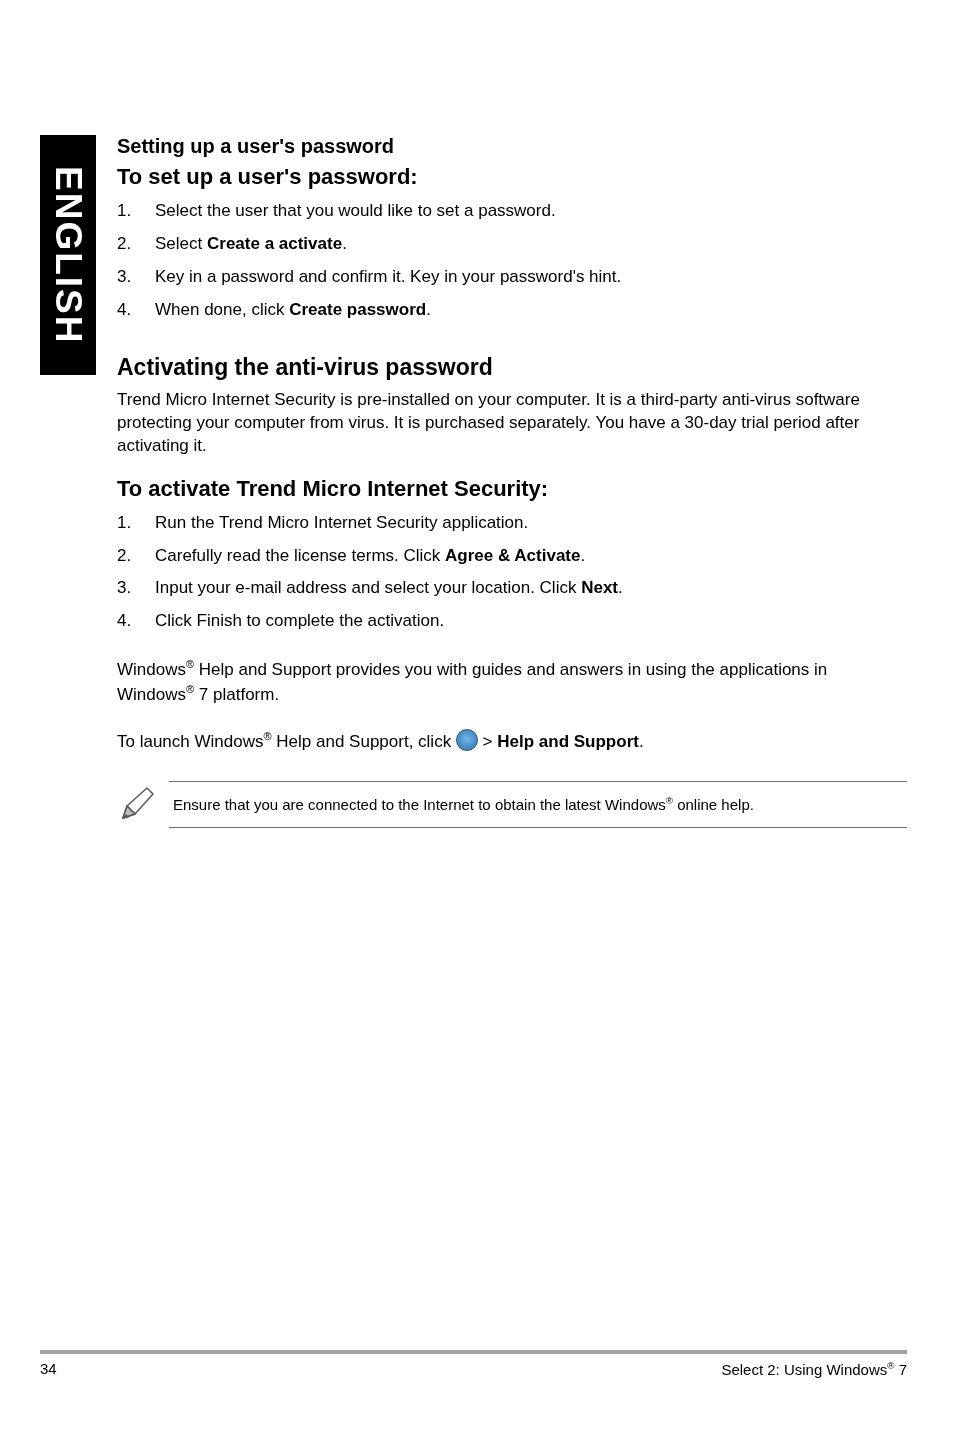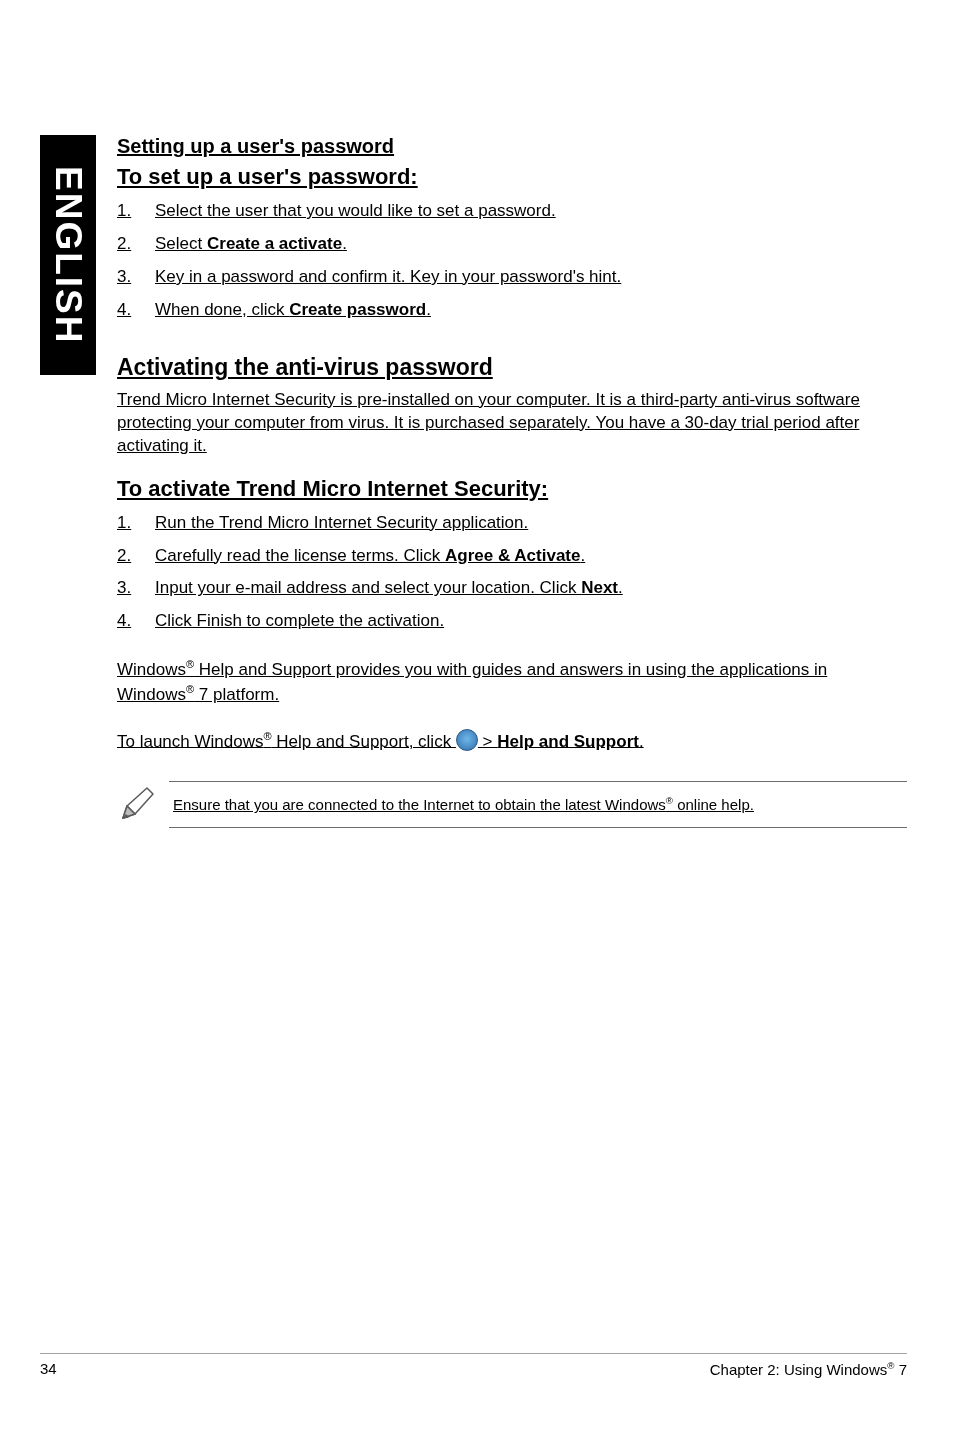--- a/index.html
+++ b/index.html
@@ -27,21 +27,20 @@
     font-size: 37px;
     letter-spacing: 2px;
     font-family: Arial, Helvetica, sans-serif;
   }
 
   .content {
     position: absolute;
     left: 117px;
     top: 135px;
     width: 790px;
-    text-decoration: underline;
   }
 
   .h3 { font-size: 20px; font-weight: bold; margin-bottom: 6px; }
   .bold-line { font-size: 22px; font-weight: bold; margin-bottom: 10px; }
   ol.steps { list-style: none; margin: 0 0 24px 0; padding: 0; }
   ol.steps li { font-size: 17px; line-height: 1.35; margin-bottom: 10px; display: flex; }
   ol.steps li .num { width: 38px; flex: 0 0 38px; }
   ol.steps li .txt { flex: 1; }
 
   .h2 { font-size: 23px; font-weight: bold; margin: 32px 0 8px 0; }
@@ -70,21 +69,21 @@
     font-size: 15px;
     line-height: 1.4;
   }
 
   
   .footer {
     position: absolute;
     left: 40px;
     right: 47px;
     bottom: 60px;
-    border-top: 1px solid #a3a3a3;
+    border-top: 4px solid #a3a3a3;
     padding-top: 6px;
     font-size: 15px;
     display: flex;
     justify-content: space-between;
   }
 
   .b { font-weight: bold; }
   sup { font-size: 0.65em; vertical-align: super; }
 </style>
 </head>
@@ -172,17 +171,17 @@
       <div class="note-body">
         <span>Ensure that you are connected to the Internet to obtain the latest Windows</span><sup>®</sup><span> online help.</span>
       </div>
     </div>
 
   </div>
 
   <div class="footer">
     <span>34</span>
     <span>
-      <span>Chapter 2: Using Windows</span><sup>®</sup><span> 7</span>
+      <span>Select 2: Using Windows</span><sup>®</sup><span> 7</span>
     </span>
   </div>
 
 </div>
 
 </body></html>

